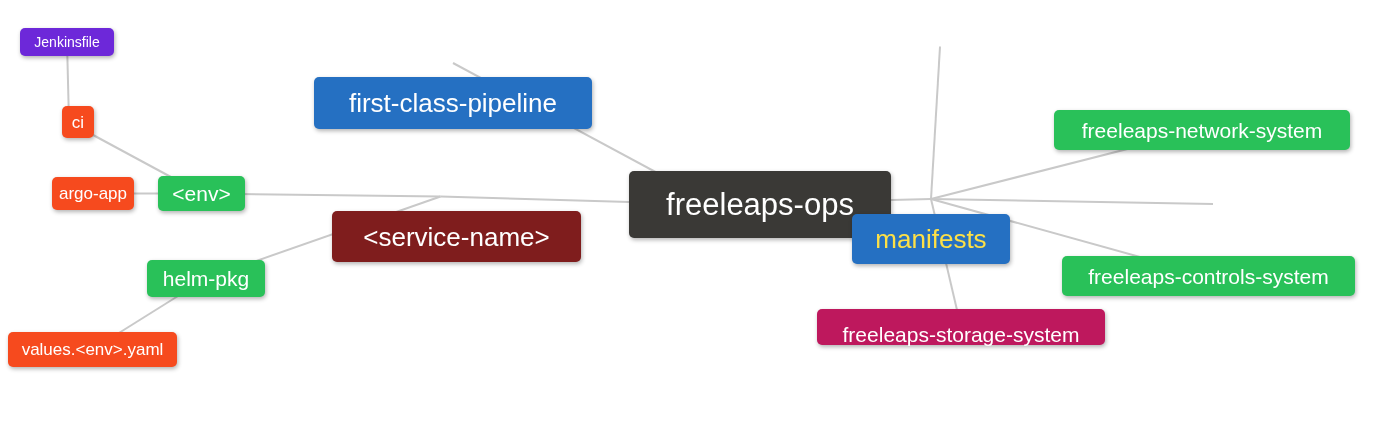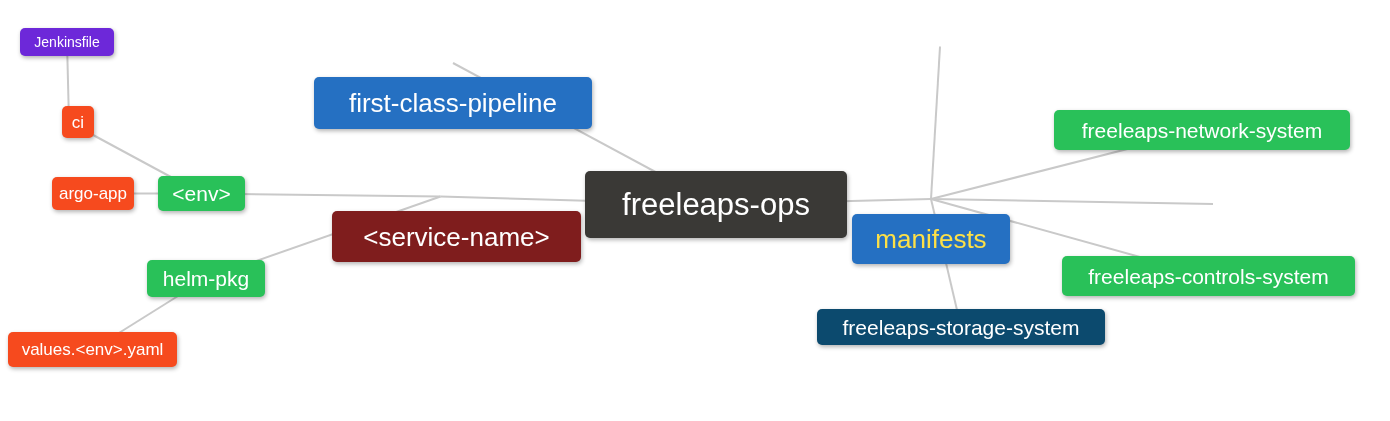--- a/index.html
+++ b/index.html
@@ -32,21 +32,21 @@
     color: #ffffff;
     white-space: nowrap;
     box-shadow: 1px 2px 4px rgba(0,0,0,0.30);
     cursor: default;
     user-select: none;
   }
   .node .label {
     line-height: 1;
     padding: 0 2px;
   }
-  .lv-root { font-size: 31px; }
+  .lv-root { font-size: 31px; margin-left: 44px; }
   .lv-1    { font-size: 26px; margin-top: 40px; }
   .lv-2    { font-size: 21px; }
   .lv-3    { font-size: 17px; }
   .lv-4    { font-size: 14px; }
 </style>
 </head>
 <body>
 
 <div id="canvas" style="background: rgb(255, 255, 255);">
   <svg id="edges" width="1390" height="421">
@@ -83,21 +83,21 @@
     </div>
     <div class="node lv-2" style="left: 147px; top: 260px; width: 118px; height: 37px; background: rgb(41, 193, 89); color: rgb(255, 255, 255);">
       <span class="label">helm-pkg</span>
     </div>
     <div class="node lv-2" style="left: 1054px; top: 110px; width: 296px; height: 40px; background: rgb(41, 193, 89); color: rgb(255, 255, 255);">
       <span class="label">freeleaps-network-system</span>
     </div>
     <div class="node lv-2" style="left: 1062px; top: 256px; width: 293px; height: 40px; background: rgb(41, 193, 89); color: rgb(255, 255, 255);">
       <span class="label">freeleaps-controls-system</span>
     </div>
-    <div class="node lv-2" style="left: 817px; top: 309px; width: 288px; height: 36px; background: #0c4a6e; color: rgb(255, 255, 255);">
+    <div class="node lv-2" style="left: 817px; top: 309px; width: 288px; height: 36px; background: #be185d; color: rgb(255, 255, 255); align-items: flex-end;">
       <span class="label">freeleaps-storage-system</span>
     </div>
     <div class="node lv-3" style="left: 62px; top: 106px; width: 32px; height: 32px; background: rgb(246, 74, 30); color: rgb(255, 255, 255);">
       <span class="label">ci</span>
     </div>
     <div class="node lv-3" style="left: 32px; top: 177px; width: 82px; height: 33px; background: rgb(246, 74, 30); color: #ffffff; margin-left: 20px;">
       <span class="label">argo-app</span>
     </div>
     <div class="node lv-3" style="left: 8px; top: 332px; width: 169px; height: 35px; background: rgb(246, 74, 30); color: rgb(255, 255, 255);">
       <span class="label">values.&lt;env&gt;.yaml</span>

